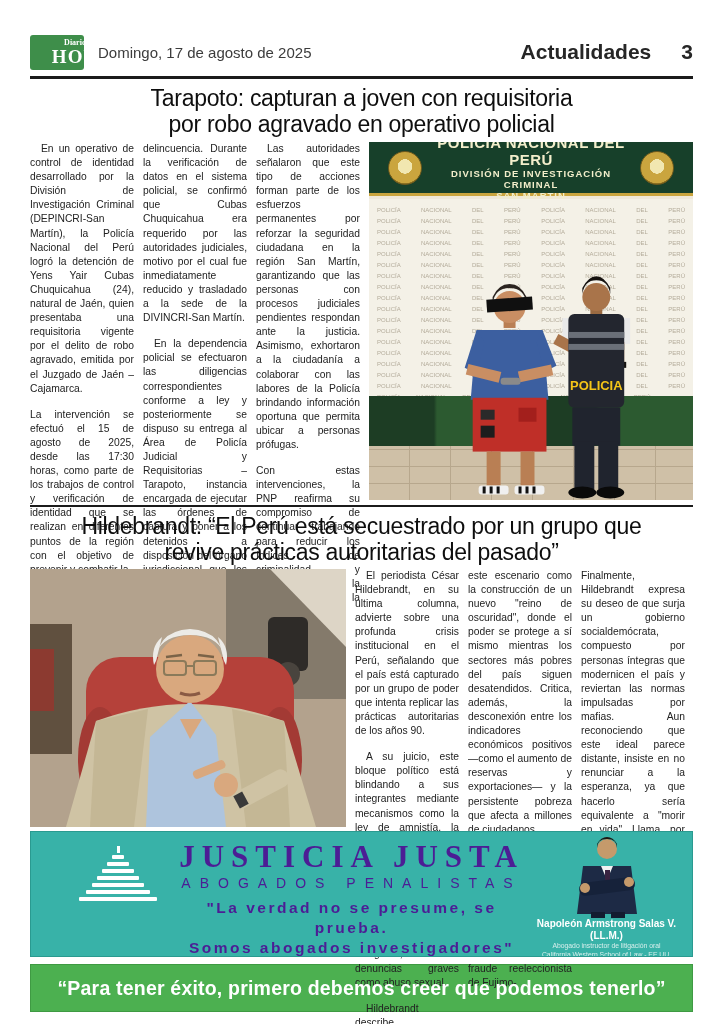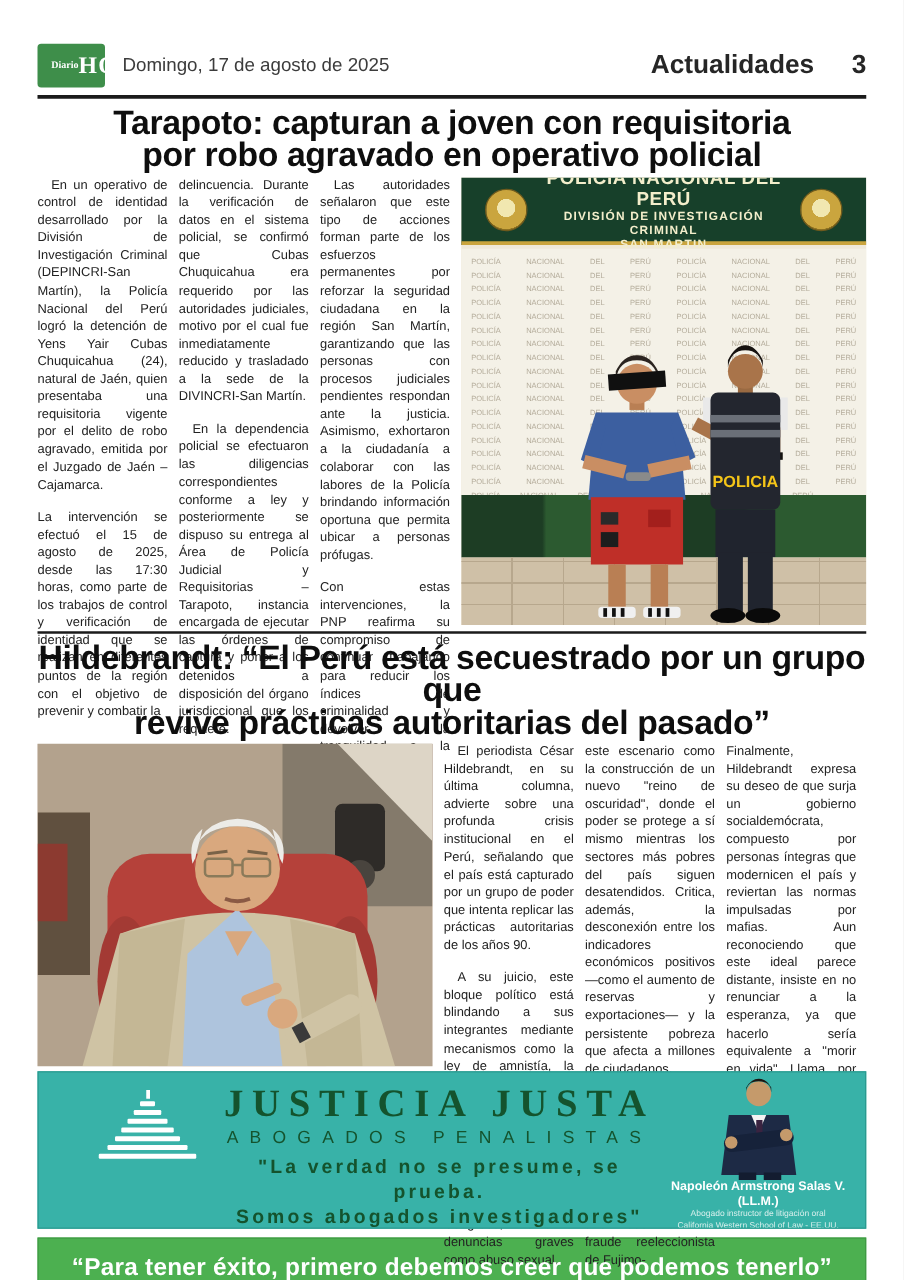--- a/index.html
+++ b/index.html
@@ -7,35 +7,35 @@
   body { font-family: "Liberation Sans", sans-serif; }
   .page {
     position: relative; width: 723px; height: 1024px; margin: 0 auto;
     background: #ffffff; overflow: hidden; padding: 33px 30px 0 30px;
   }
 
   
   .masthead { display:flex; align-items:center; height:38px; }
   .logo-box {
     width:54px; height:35px; background:#3e8e4a; border-radius:3px;
-    display:flex; flex-direction:row; align-items:center; justify-content:center;
+    display:flex; flex-direction:column; align-items:center; justify-content:center;
     color:#fff; flex:0 0 auto;padding-left:36px;
   }
   .logo-top { font-family:"Liberation Serif", serif; font-weight:bold; font-size:8px; line-height:8px; }
   .logo-main { font-family:"Liberation Serif", serif; font-weight:bold; font-size:19px; line-height:19px; letter-spacing:1px;text-align:right; }
   .mast-date { font-size:15px; color:#3c3c3c; margin-left:14px; }
   .mast-right { margin-left:auto; display:flex; align-items:flex-end; gap:30px; }
   .mast-section, .mast-page { font-size:21px; font-weight:bold; color:#262626; }
 
   .rule-thick { border-top:3px solid #1b1b1b; margin-top:5px; }
   .rule-thin  { border-top:2px solid #1b1b1b; margin-top:5px; }
 
   
-  .headline { text-align:center; font-weight:bold; color:#0e0e0e;
-    font-size:27px; line-height:26px; letter-spacing:-0.3px; margin-top:6px; }
+  .headline { text-align:center; font-weight:normal; color:#0e0e0e;
+    font-size:23px; line-height:26px; letter-spacing:-0.3px; margin-top:6px; }
 
   
   .art-row { display:flex; gap:9px; margin-top:5px; }
   .col { flex:0 0 104px; font-size:10.3px; line-height:14.1px; text-align:justify; color:#222; }
   .col p { margin:0 0 12px 0; }
   .col p.ind { text-indent:11px; }
   .art1-row { height:358px; }
   .art2-row { height:258px; margin-top:4px; }
 
   
@@ -64,21 +64,21 @@
   .photo2 svg { width:100%; height:100%; display:block; }
 
   
   .ad { position:relative; margin-top:4px; height:126px; background:#38b2a8;
     border:1px solid #2a9a90; padding:8px 10px; overflow:hidden; }
   .ad-logo { position:absolute; left:42px; top:14px; width:90px; }
   .ad-logo .stem { width:3px; height:7px; background:#fff; margin:0 auto 2px auto; }
   .ad-logo .bar { height:4px; background:#fff; margin:0 auto 3px auto; border-radius:1px; }
   .b1{width:12px;} .b2{width:22px;} .b3{width:32px;} .b4{width:42px;}
   .b5{width:52px;} .b6{width:64px;} .b7{width:78px;}
-  .ad-center { margin:0 150px 0 130px; text-align:center; color:#14532d; }
+  .ad-center { margin:0 150px 0 130px; text-align:center; color:#4c1d95; }
   .ad-title { font-family:"Liberation Serif", serif; font-weight:bold; font-size:31px;
     letter-spacing:7px; line-height:33px; }
   .ad-sub { font-size:14px; letter-spacing:9px; margin-top:2px; }
   .ad-quote { font-weight:bold; font-size:15.5px; letter-spacing:2.5px; line-height:20px; margin-top:7px; }
   .ad-right { position:absolute; right:8px; top:4px; width:155px; text-align:center; color:#fff; }
   .ad-right svg { width:84px; height:82px; display:block; margin:0 auto; }
   .ad-lawyer-name { font-size:10px; font-weight:bold; line-height:12px; }
   .ad-lawyer-sub { font-size:6.8px; color:#d7efec; line-height:8.5px; }
 
   

